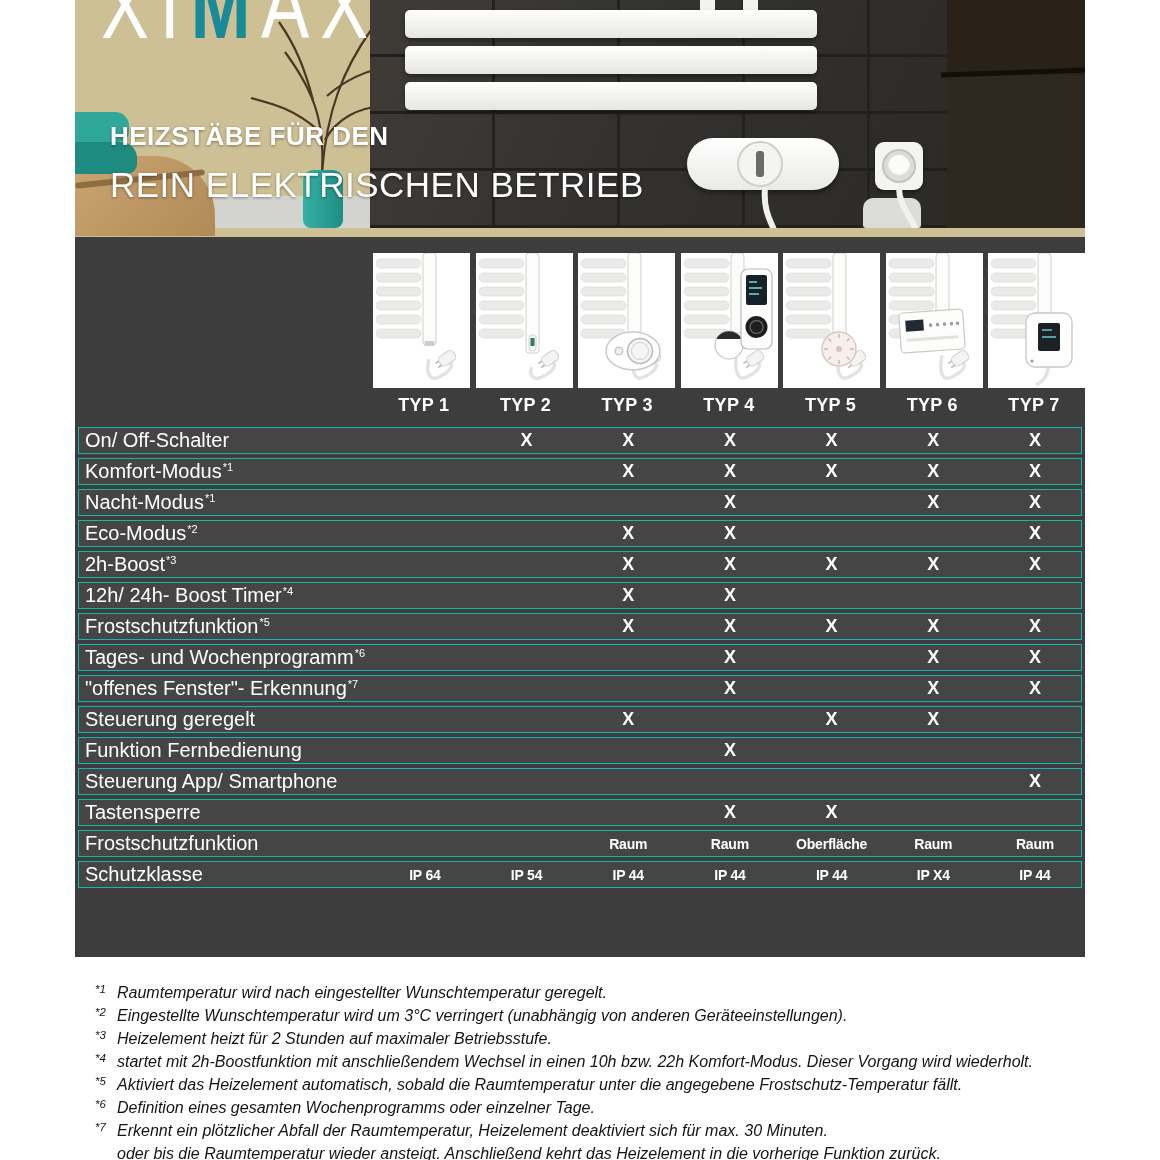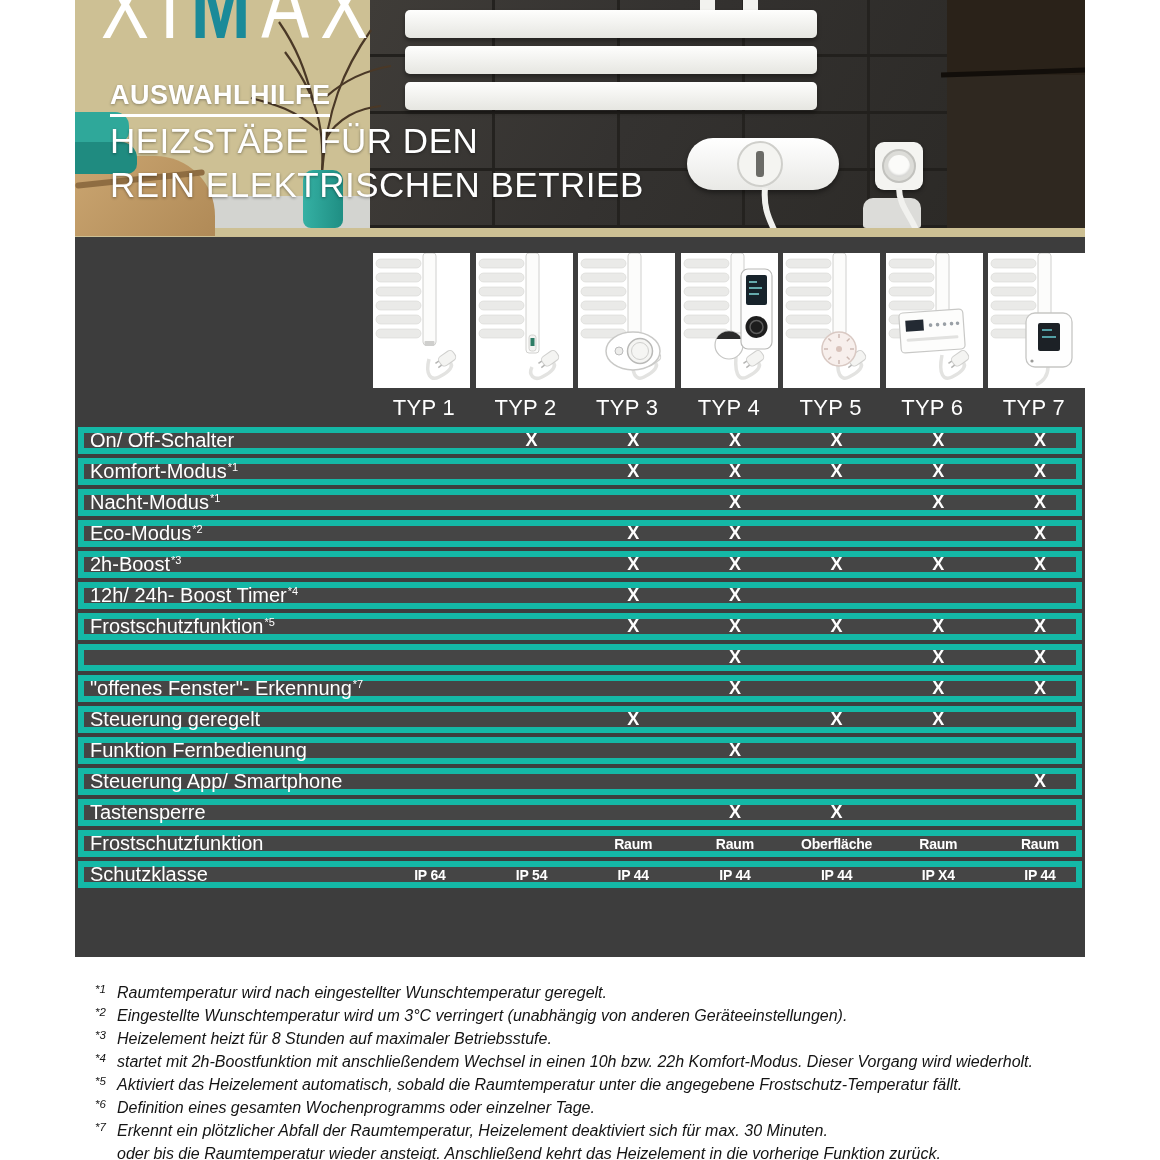--- a/index.html
+++ b/index.html
@@ -39,30 +39,30 @@
   .hero svg.decor{position:absolute;left:0;top:0;pointer-events:none;}
   .hero .logo{
     position:absolute;left:26px;top:-46px;font-size:92px;letter-spacing:14px;color:#ffffff;
     font-weight:400;transform:scaleX(.78);transform-origin:left top;white-space:nowrap;
   }
   .hero .logo .m{color:#1a8a99;font-weight:700;}
   .hero .tagline{
     position:absolute;left:35px;top:80px;color:#fff;font-weight:700;font-size:27px;
     letter-spacing:.5px;border-bottom:3px solid #fff;padding-bottom:3px;text-shadow:0 1px 3px rgba(0,0,0,.35);
   }
-  .hero .title1{position:absolute;left:35px;top:121px;color:#fff;font-weight:400;font-size:35px;letter-spacing:.5px;text-shadow:0 1px 3px rgba(0,0,0,.4);}
+  .hero .title1{position:absolute;left:35px;top:121px;color:#fff;font-weight:700;font-size:26px;letter-spacing:.5px;text-shadow:0 1px 3px rgba(0,0,0,.4);}
   .hero .title2{position:absolute;left:35px;top:165px;color:#fff;font-weight:400;font-size:35px;letter-spacing:.5px;text-shadow:0 1px 3px rgba(0,0,0,.4);}
   
   .matrix{position:absolute;left:75px;top:237px;width:1010px;height:720px;background:#3d3d3d;}
   .products-row{position:absolute;left:298px;top:16px;width:712px;display:flex;justify-content:space-between;}
   .product-box{width:97px;height:135px;background:#ffffff;overflow:hidden;}
   .typ-row{position:absolute;left:298px;top:158px;width:712px;display:flex;}
-  .typ-cell{width:101.7px;text-align:center;color:#fff;font-weight:400;font-size:22px;letter-spacing:.3px;}
+  .typ-cell{width:101.7px;text-align:center;color:#fff;font-weight:700;font-size:18px;letter-spacing:.3px;}
   .rows-wrap{position:absolute;left:3px;top:190px;width:1004px;}
-  .feature-row{position:relative;height:27px;margin-bottom:4px;background:#454545;border:6px solid #14b8a6;box-sizing:border-box;display:flex;align-items:center;}
+  .feature-row{position:relative;height:27px;margin-bottom:4px;background:#454545;border:1px solid #14b8a6;box-sizing:border-box;display:flex;align-items:center;}
   .row-label{padding-left:6px;color:#fff;font-size:20px;white-space:nowrap;}
   .row-label sup{font-size:11px;vertical-align:7px;margin-left:1px;}
   .row-values{position:absolute;left:295px;top:0;width:712px;height:100%;display:flex;}
   .val-cell{width:101.7px;height:100%;display:flex;align-items:center;justify-content:center;color:#fff;font-weight:700;font-size:18px;}
   .val-cell.txt{font-size:14px;letter-spacing:-.2px;}
   .note-bar{
     position:absolute;left:3px;top:656px;width:1004px;height:46px;box-sizing:border-box;
     background:#fcf3cb;border:2px solid #f0f0ee;display:flex;align-items:center;justify-content:center;
   }
   .note-bar span{color:#3c3c3c;font-weight:700;font-size:19px;}
@@ -109,21 +109,20 @@
       <path d="M247 172 C250 120 238 90 210 52"></path>
       <path d="M247 172 C252 110 268 70 296 30"></path>
       <path d="M243 130 C220 110 200 104 176 98"></path>
       <path d="M252 96 C270 80 292 70 316 66"></path>
       <path d="M250 140 C262 118 284 108 306 106"></path>
       <path d="M238 100 C230 70 222 48 204 22"></path>
     </g>
   </svg>
   <div class="vase"></div>
   <div class="logo"><span>XI</span><span class="m">M</span><span>AX</span></div>
-  <div class="tagline">AUSWAHLHILFE</div>
   <div class="title1">HEIZSTÄBE FÜR DEN</div>
   <div class="title2">REIN ELEKTRISCHEN BETRIEB</div>
 </div>
 
 <div class="matrix">
   <div class="products-row">
       <div class="product-box"><svg width="97" height="135" viewBox="0 0 97 135">
           <rect x="3" y="6" width="45" height="9" rx="4.5" fill="#eaeae8" stroke="#d6d6d4" stroke-width="0.6"></rect>
           <rect x="3" y="20" width="45" height="9" rx="4.5" fill="#eaeae8" stroke="#d6d6d4" stroke-width="0.6"></rect>
           <rect x="3" y="34" width="45" height="9" rx="4.5" fill="#eaeae8" stroke="#d6d6d4" stroke-width="0.6"></rect>
@@ -352,20 +351,21 @@
           <div class="val-cell"></div>
           <div class="val-cell"></div>
           <div class="val-cell">X</div>
           <div class="val-cell">X</div>
           <div class="val-cell">X</div>
           <div class="val-cell">X</div>
           <div class="val-cell">X</div>
         </div>
       </div>
       <div class="feature-row">
+        <div class="row-label">Tages- und Wochenprogramm<sup>*6</sup></div>
         <div class="row-values">
           <div class="val-cell"></div>
           <div class="val-cell"></div>
           <div class="val-cell"></div>
           <div class="val-cell">X</div>
           <div class="val-cell"></div>
           <div class="val-cell">X</div>
           <div class="val-cell">X</div>
         </div>
       </div>
@@ -452,19 +452,19 @@
           <div class="val-cell txt">IP X4</div>
           <div class="val-cell txt">IP 44</div>
         </div>
       </div>
     </div>
 </div>
 
 <div class="footnotes">
     <div class="fn"><span class="marker">*1</span><span>Raumtemperatur wird nach eingestellter Wunschtemperatur geregelt.</span></div>
     <div class="fn"><span class="marker">*2</span><span>Eingestellte Wunschtemperatur wird um 3°C verringert (unabhängig von anderen Geräteeinstellungen).</span></div>
-    <div class="fn"><span class="marker">*3</span><span>Heizelement heizt für 8 Stunden auf maximaler Betriebsstufe.</span></div>
+    <div class="fn"><span class="marker">*3</span><span>Heizelement heizt für 2 Stunden auf maximaler Betriebsstufe.</span></div>
     <div class="fn"><span class="marker">*4</span><span>startet mit 2h-Boostfunktion mit anschließendem Wechsel in einen 10h bzw. 22h Komfort-Modus. Dieser Vorgang wird wiederholt.</span></div>
     <div class="fn"><span class="marker">*5</span><span>Aktiviert das Heizelement automatisch, sobald die Raumtemperatur unter die angegebene Frostschutz-Temperatur fällt.</span></div>
     <div class="fn"><span class="marker">*6</span><span>Definition eines gesamten Wochenprogramms oder einzelner Tage.</span></div>
     <div class="fn"><span class="marker">*7</span><span>Erkennt ein plötzlicher Abfall der Raumtemperatur, Heizelement deaktiviert sich für max. 30 Minuten.</span></div>
     <div class="fn"><span class="marker"></span><span>oder bis die Raumtemperatur wieder ansteigt. Anschließend kehrt das Heizelement in die vorherige Funktion zurück.</span></div>
   </div>
 
 </body></html>

